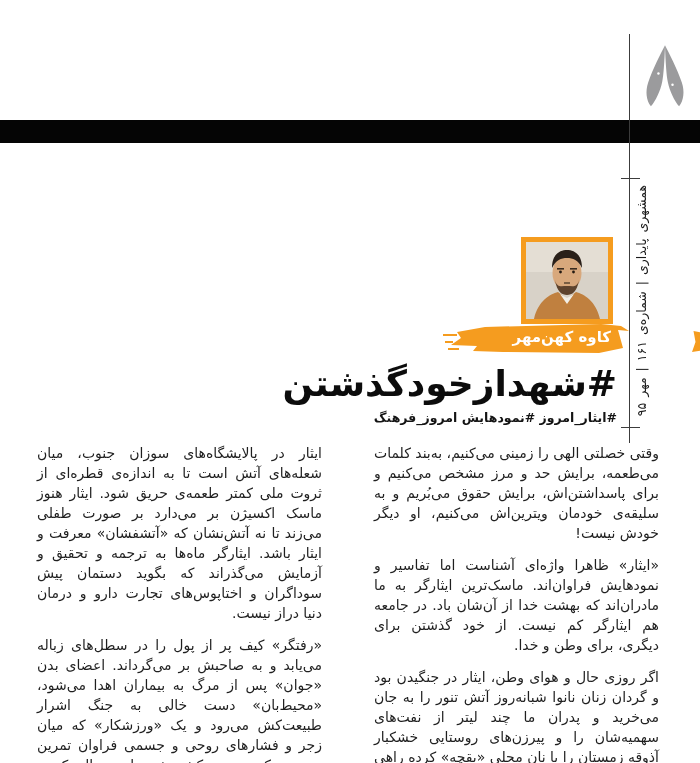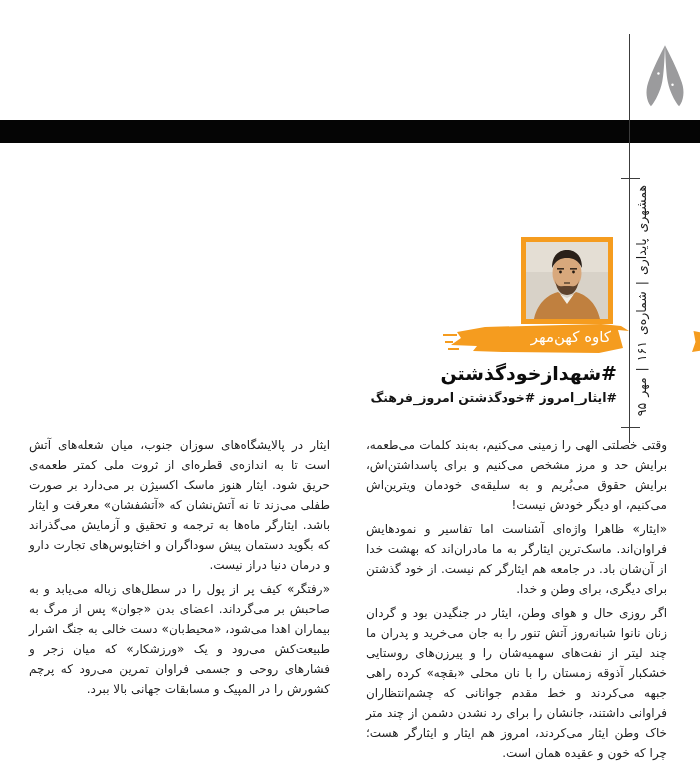--- a/index.html
+++ b/index.html
@@ -18,33 +18,33 @@
               direction:rtl;white-space:nowrap;font-size:12.5px;color:#1b1b1b;
               word-spacing:2px;}
   
   .photo-frame{position:absolute;left:521px;top:237px;width:92px;height:87px;
                border:5px solid #F59C1F;box-sizing:border-box;background:#d6d0c6;}
   .photo-frame svg{display:block;}
   
   .name-band{position:absolute;left:443px;top:323px;width:186px;height:31px;}
   .name-band svg{position:absolute;left:0;top:0;}
   .name-label{position:absolute;right:18px;top:5px;direction:rtl;color:#ffffff;
-              font-size:15px;font-weight:normal;}
+              font-size:15px;font-weight:bold;}
   .brush-fragment{position:absolute;left:690px;top:331px;width:10px;height:21px;
                   background:#F59C1F;
                   clip-path:polygon(35% 0,100% 6%,100% 94%,20% 100%,55% 52%);}
   
   .headline{position:absolute;right:83px;top:362px;width:340px;direction:rtl;text-align:right;}
-  .title{font-size:19px;font-weight:bold;color:#0c0c0c;letter-spacing:-0.5px;line-height:1.2;}
+  .title{font-size:36px;font-weight:bold;color:#0c0c0c;letter-spacing:-0.5px;line-height:1.2;}
   .hashtags{margin-top:5px;font-size:12.5px;font-weight:bold;color:#141414;}
   
   .article{position:absolute;left:25px;top:431px;width:646px;direction:rtl;
            display:flex;gap:28px;}
   .col{flex:1;}
-  .col p{margin:4px;font-size:12px;line-height:20px;color:#1f1f1f;
+  .col p{margin:12px;font-size:14px;line-height:20px;color:#1f1f1f;
          text-align:justify;}
 </style>
 </head>
 <body>
 
 <div class="page">
 
   <div class="logo">
     <svg width="62" height="76" viewBox="0 0 66 80" xmlns="http://www.w3.org/2000/svg">
       <path fill="#9B9B9D" d="M33 3 C29 11 20 28 15 43 C12 52 13 62 18 68 C23 62 28 52 30 42 C31.5 35 32.5 20 33 3 Z"></path>
@@ -83,21 +83,21 @@
     <svg width="186" height="31" viewBox="0 0 186 31" xmlns="http://www.w3.org/2000/svg">
       <path fill="#F59C1F" d="M14 9 L42 4 L158 1 L178 3 L186 8 L175 7 L180 25 L156 30 L60 29 L30 28 L34 23 L8 22 L18 15 Z"></path>
       <path d="M0 12 H14 M2 19 H10 M5 26 H16" stroke="#F59C1F" stroke-width="2.2" fill="none"></path>
     </svg>
     <div class="name-label">کاوه کهن‌مهر</div>
   </div>
   <div class="brush-fragment"></div>
 
   <div class="headline">
     <div class="title">#شهدازخودگذشتن</div>
-    <div class="hashtags">#ایثار_امروز #خودگذشتن امروز_فرهنگ</div>
+    <div class="hashtags">#ایثار_امروز #نمودهایش امروز_فرهنگ</div>
   </div>
 
   <div class="article">
     <div class="col">
       <p>وقتی خصلتی الهی را زمینی می‌کنیم، به‌بند کلمات می‌طعمه، برایش حد و مرز مشخص می‌کنیم و برای پاسداشتن‌اش، برایش حقوق می‌بُریم و به سلیقه‌ی خودمان ویترین‌اش می‌کنیم، او دیگر خودش نیست!</p>
       <p>«ایثار» ظاهرا واژه‌ای آشناست اما تفاسیر و نمودهایش فراوان‌اند. ماسک‌ترین ایثارگر به ما مادران‌اند که بهشت خدا از آن‌شان باد. در جامعه هم ایثارگر کم نیست. از خود گذشتن برای دیگری، برای وطن و خدا.</p>
       <p>اگر روزی حال و هوای وطن، ایثار در جنگیدن بود و گردان زنان نانوا شبانه‌روز آتش تنور را به جان می‌خرید و پدران ما چند لیتر از نفت‌های سهمیه‌شان را و پیرزن‌های روستایی خشکبار آذوقه زمستان را با نان محلی «بقچه» کرده راهی جبهه می‌کردند و خط مقدم جوانانی که چشم‌انتظاران فراوانی داشتند، جانشان را برای رد نشدن دشمن از چند متر خاک وطن ایثار می‌کردند، امروز هم ایثار و ایثارگر هست؛ چرا که خون و عقیده همان است.</p>
     </div>
     <div class="col">
       <p>ایثار در پالایشگاه‌های سوزان جنوب، میان شعله‌های آتش است تا به اندازه‌ی قطره‌ای از ثروت ملی کمتر طعمه‌ی حریق شود. ایثار هنوز ماسک اکسیژن بر می‌دارد بر صورت طفلی می‌زند تا نه آتش‌نشان که «آتشفشان» معرفت و ایثار باشد. ایثارگر ماه‌ها به ترجمه و تحقیق و آزمایش می‌گذراند که بگوید دستمان پیش سوداگران و اختاپوس‌های تجارت دارو و درمان دنیا دراز نیست.</p>

